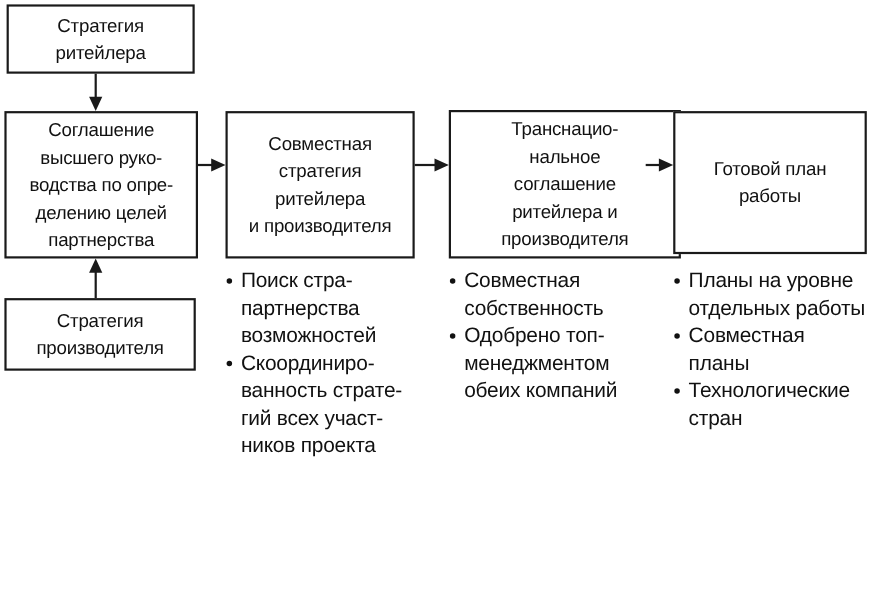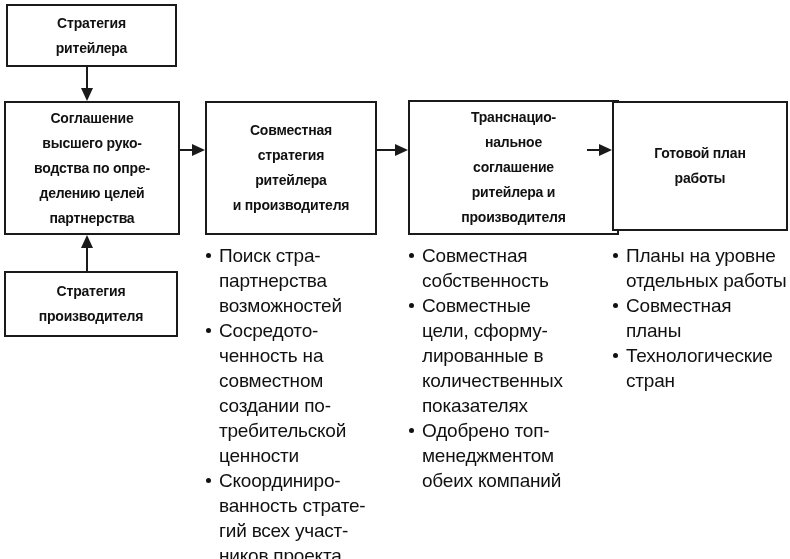--- a/index.html
+++ b/index.html
@@ -22,22 +22,22 @@
     border:2px solid var(--border);
     background:var(--bg);
     display:flex;
     align-items:center;
     justify-content:center;
     text-align:center;
     box-sizing:border-box;
   }
   .box .txt{
     white-space:pre-line;
-    font-weight:bold;
-    font-size:14px;
+    font-weight:normal;
+    font-size:17px;
     line-height:25px;
     letter-spacing:-0.2px;
   }
   
   .b-retailer   {left:6px;  top:4px;   width:171px; height:63px;}
   .b-agreement  {left:4px;  top:101px; width:176px; height:134px;}
   .b-manufact   {left:4px;  top:271px; width:174px; height:66px;}
   .b-joint      {left:205px;top:101px; width:172px; height:134px;}
   .b-trans      {left:408px;top:100px; width:211px; height:135px;}
   .b-plan       {left:612px;top:101px; width:176px; height:130px;}
@@ -161,52 +161,35 @@
 
   <div class="blist l-joint">
     <div class="bitem">
       <span class="bdot"></span>
       <span class="txt">Поиск стра-
 партнерства
 возможностей</span>
     </div>
     <div class="bitem">
       <span class="bdot"></span>
-      <span class="txt">Сосредото-
-ченность на
-совместном
-создании по-
-требительской
-ценности</span>
-    </div>
-    <div class="bitem">
-      <span class="bdot"></span>
       <span class="txt">Скоординиро-
 ванность страте-
 гий всех участ-
 ников проекта</span>
     </div>
   </div>
 
   <div class="blist l-trans">
     <div class="bitem">
       <span class="bdot"></span>
       <span class="txt">Совместная
 собственность</span>
     </div>
     <div class="bitem">
       <span class="bdot"></span>
-      <span class="txt">Совместные
-цели, сформу-
-лированные в
-количественных
-показателях</span>
-    </div>
-    <div class="bitem">
-      <span class="bdot"></span>
       <span class="txt">Одобрено топ-
 менеджментом
 обеих компаний</span>
     </div>
   </div>
 
   <div class="blist l-plan">
     <div class="bitem">
       <span class="bdot"></span>
       <span class="txt">Планы на уровне

